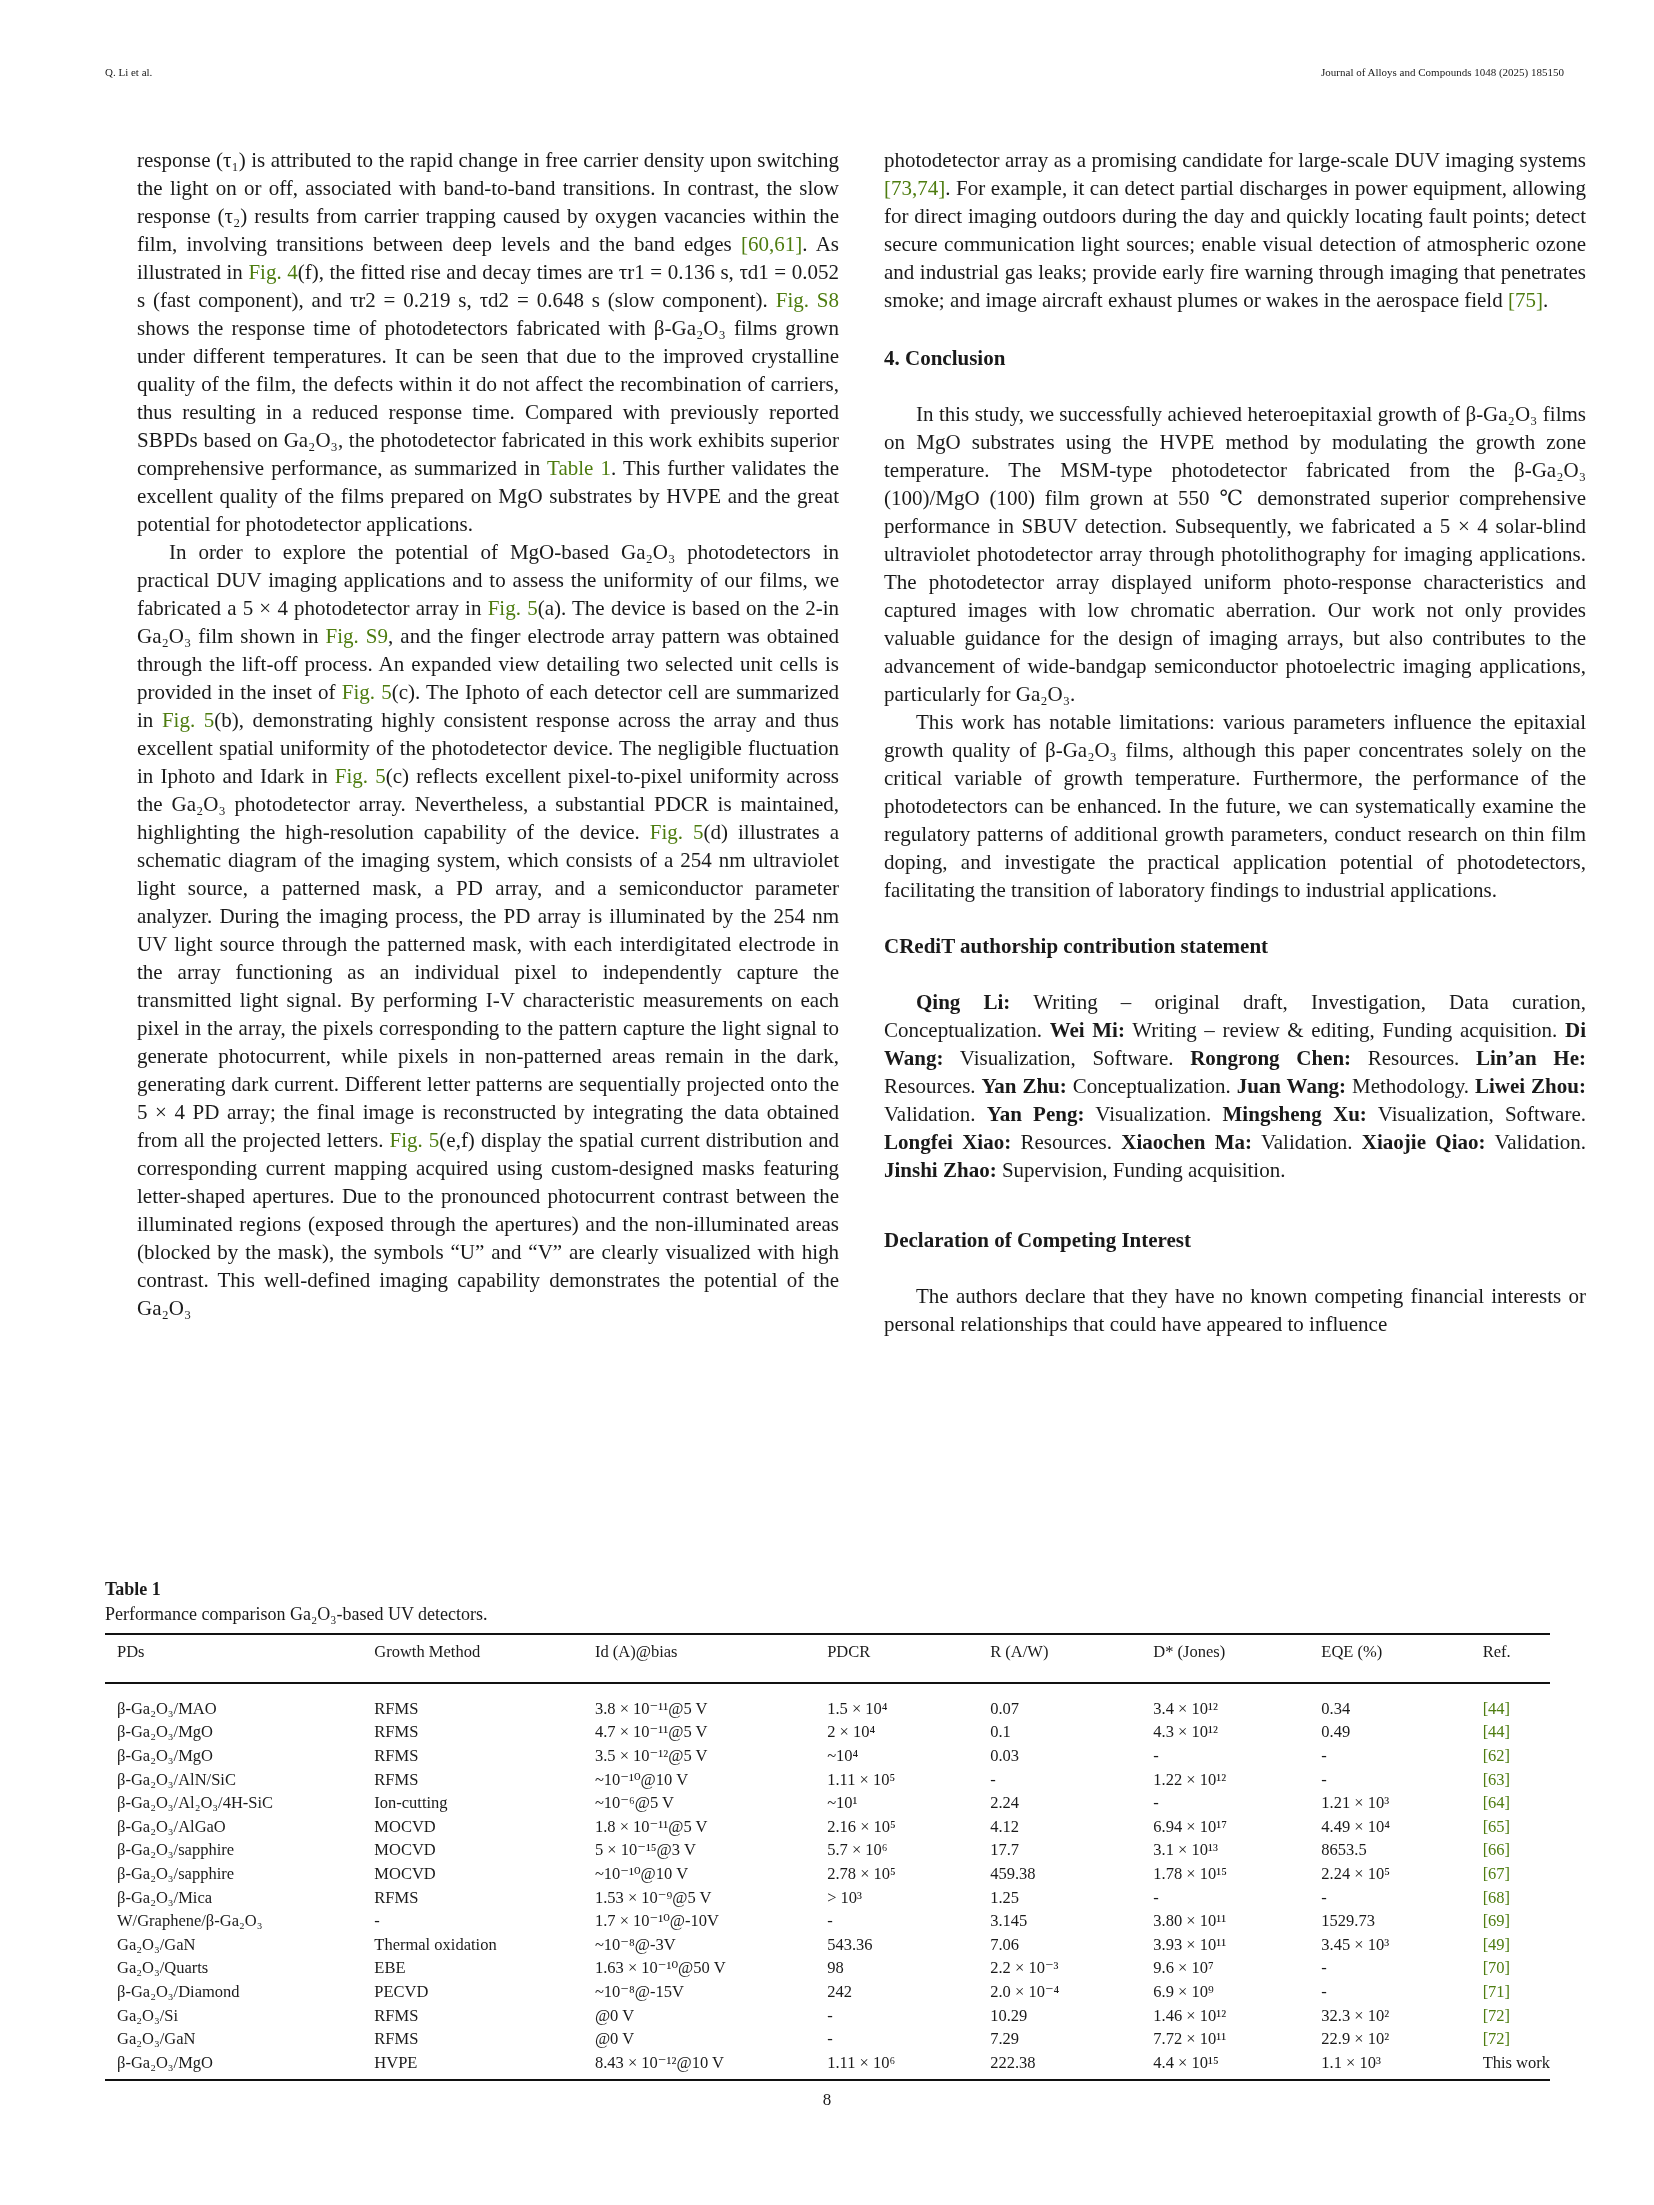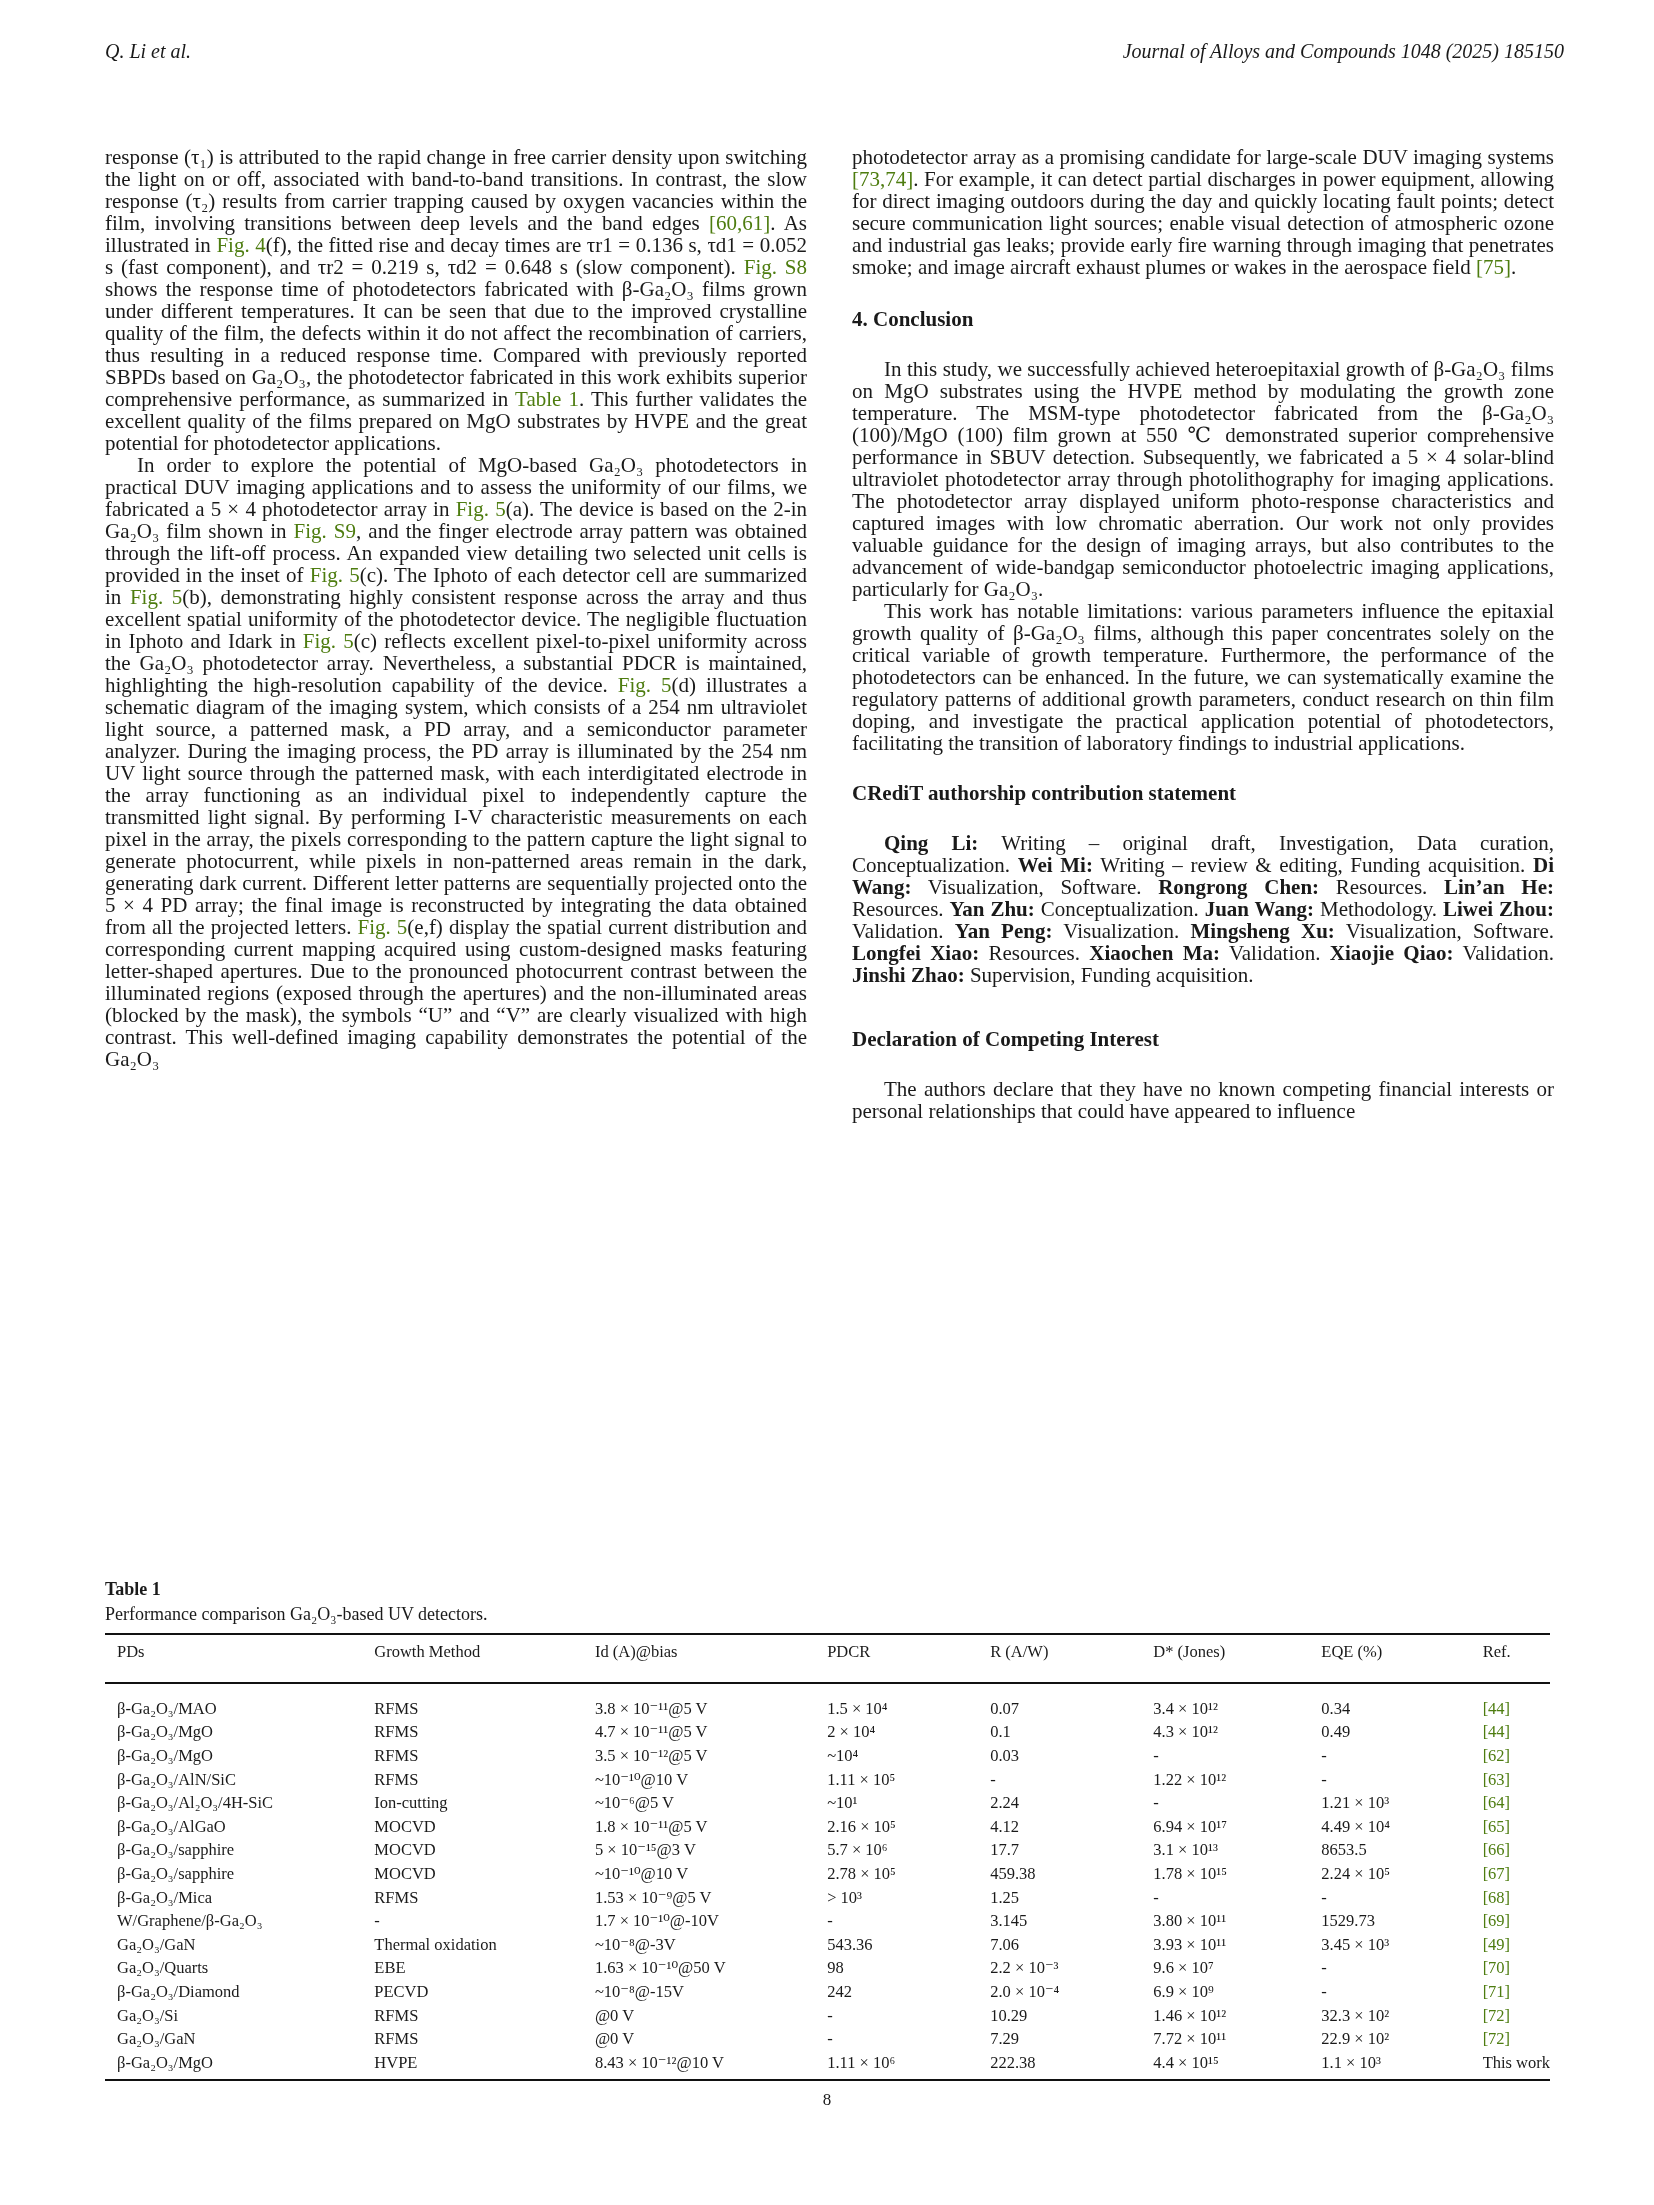--- a/index.html
+++ b/index.html
@@ -2,28 +2,29 @@
 <html><head>
 <meta charset="utf-8">
 <style>
   html, body { margin: 0; padding: 0; background: #ffffff; }
   body {
     width: 1654px; height: 2205px; position: relative; overflow: hidden;
     font-family: "Liberation Serif", "DejaVu Serif", serif;
     color: #1a1a1a;
   }
   .running-head {
-    position: absolute; top: 40px; font-style: italic; font-size: 20px;
+    position: absolute; top: 66px; font-size: 11px;
   }
   .rh-left { left: 105px; }
   .rh-right { right: 90px; }
   .col {
     position: absolute; top: 146px; width: 702px;
-    font-size: 21px; line-height: 22px; text-align: justify;
+    font-size: 21px; line-height: 28px; text-align: justify;
     hyphens: auto;
+    margin-left: 32px;
   }
   .col-left { left: 105px; }
   .col-right { left: 852px; top: 146px; }
   .col p { margin: 0; }
   .indent { text-indent: 32px; }
   .link { color: #4d7c0f; cursor: pointer; }
   .section-heading {
     font-weight: bold; font-size: 21px; margin: 28px 0 28px 0;
   }
   .bold-name { font-weight: bold; }

